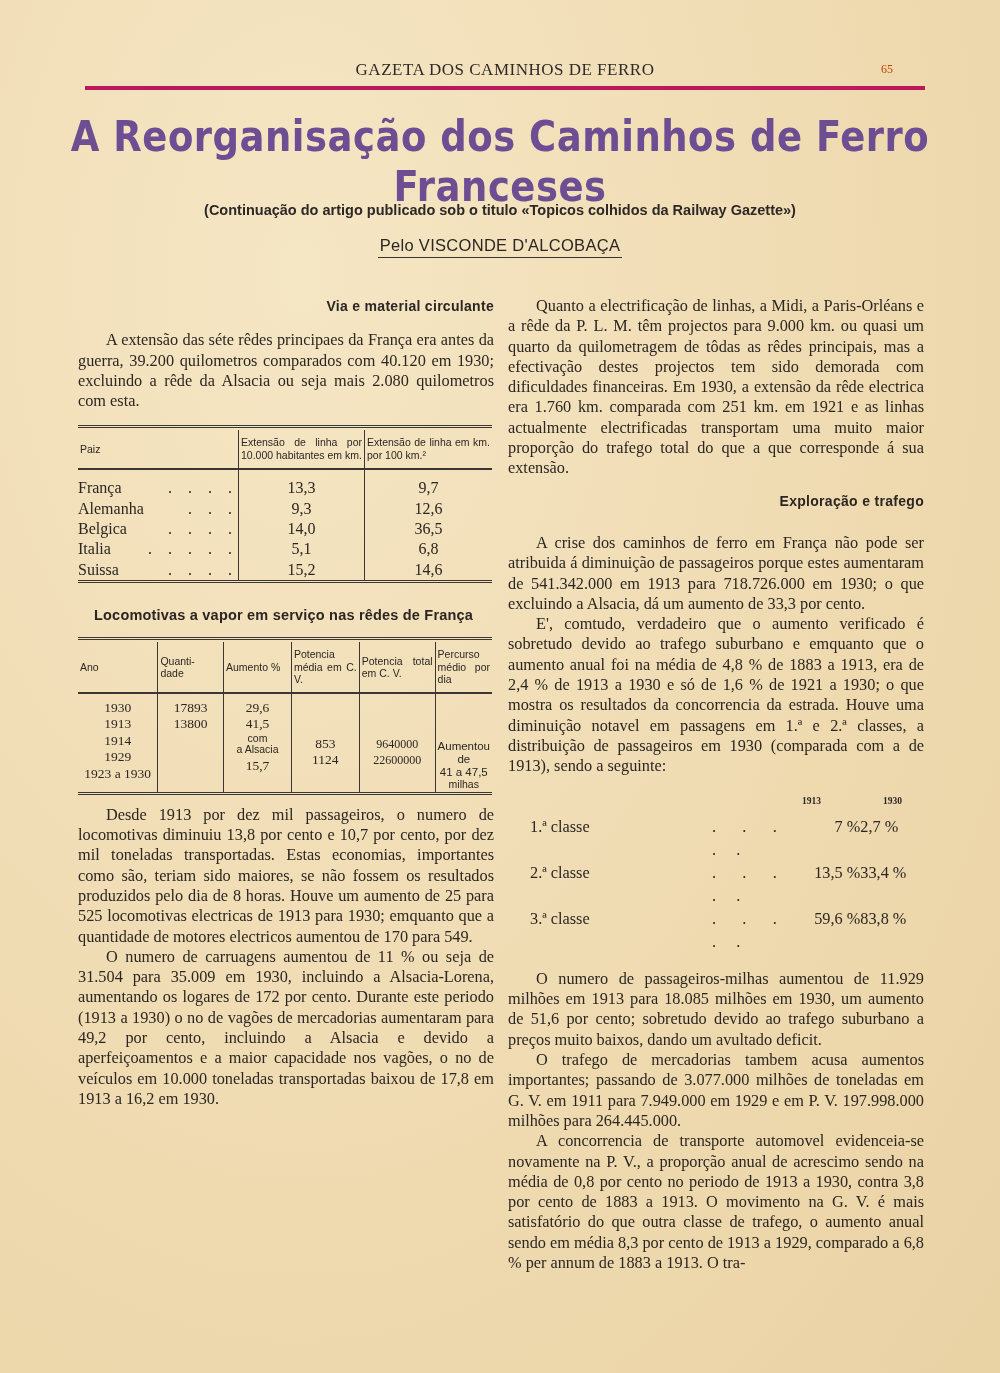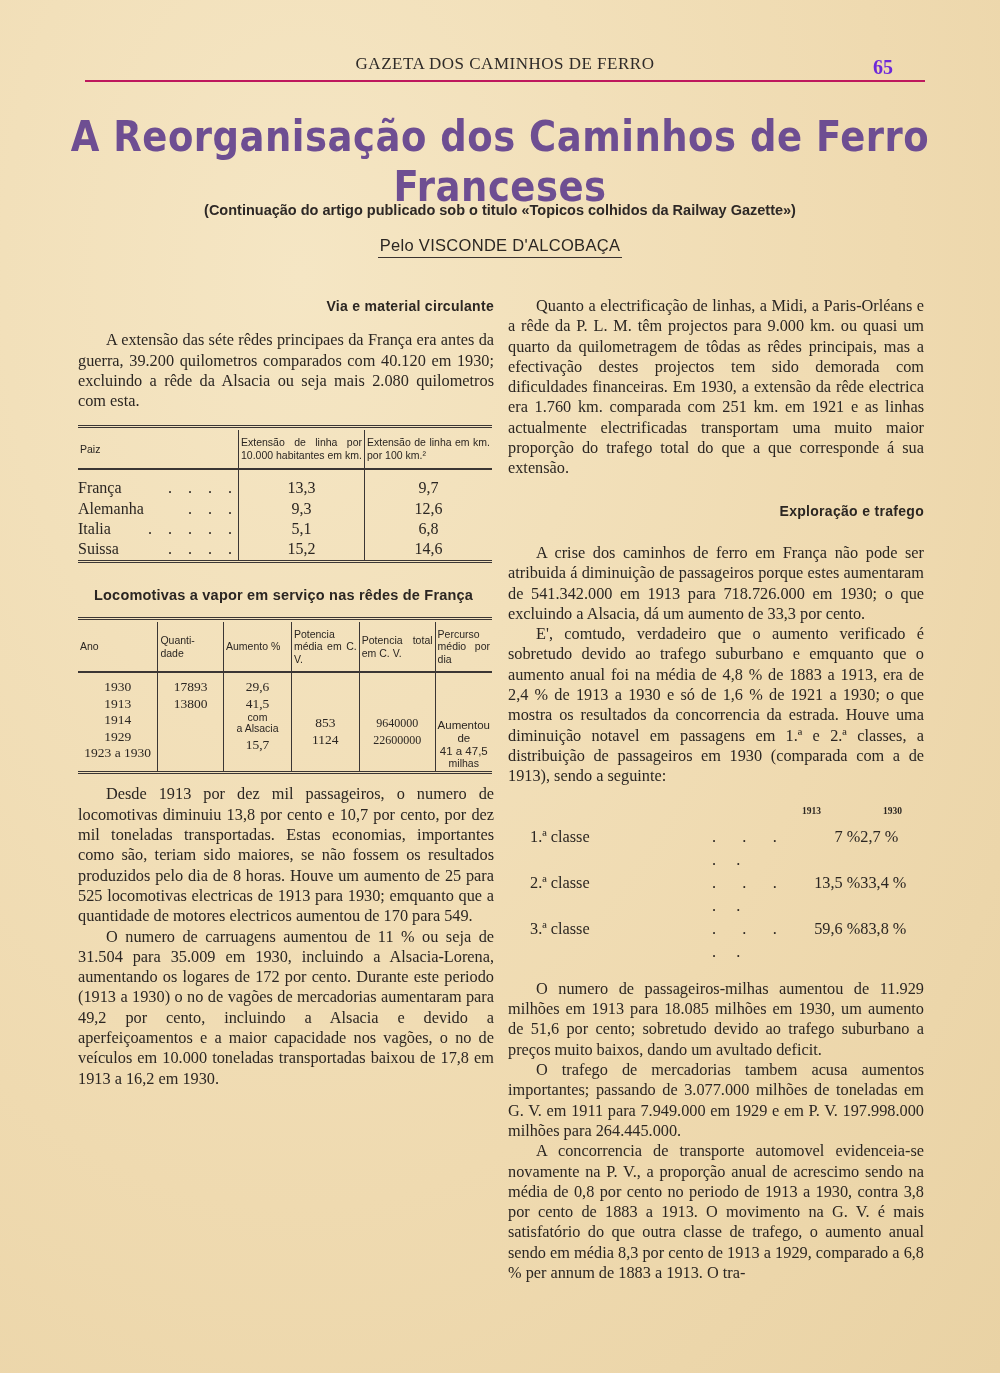--- a/index.html
+++ b/index.html
@@ -6,29 +6,29 @@
   body {
     width: 1000px; height: 1373px; overflow: hidden;
     background: #f1dfb8;
     background-image: radial-gradient(ellipse at 30% 20%, #f5e6c4 0%, #efdab0 60%, #e9d2a4 100%);
     font-family: "Liberation Serif", "DejaVu Serif", serif;
     color: #2b2622;
     position: relative;
   }
   .page { position: absolute; left: 0; top: 0; width: 1000px; height: 1373px; }
   .running-head {
-    position: absolute; left: 85px; top: 52px; width: 840px; height: 28px;
-    border-bottom: 2px solid #be185d;
+    position: absolute; left: 85px; top: 58px; width: 840px; height: 28px;
+    border-bottom: 4px solid #be185d;
   }
   .running-head .journal {
     position: absolute; left: 0; right: 0; top: 2px; text-align: center;
     font-size: 17px; letter-spacing: 0.5px; color: #2e2a28;
   }
   .running-head .pageno {
-    position: absolute; right: 32px; top: 4px; font-size: 20px; color: #6d28d9; font-weight: bold;
+    position: absolute; right: 32px; top: 4px; font-size: 12px; color: #c2410c;
   }
   .title {
     position: absolute; left: 60px; width: 880px; top: 112px; text-align: center;
     font-family: "DejaVu Sans", sans-serif; font-weight: bold;
     font-size: 37px; color: #6e4e92; letter-spacing: 0.5px;
     transform: scaleY(1.15); transform-origin: top center;
   }
   .subtitle {
     position: absolute; left: 60px; width: 880px; top: 202px; text-align: center;
     font-family: "Liberation Sans", sans-serif; font-weight: bold; font-size: 14.5px; color: #2d2826;
@@ -119,20 +119,25 @@
         <td class="lbl"><span>França</span><span class="dots">. . . .</span></td>
         <td class="num">13,3</td>
         <td class="num2">9,7</td>
       </tr>
       <tr>
         <td class="lbl"><span>Alemanha</span><span class="dots">. . .</span></td>
         <td class="num">9,3</td>
         <td class="num2">12,6</td>
       </tr>
       <tr>
+        <td class="lbl"><span>Belgica</span><span class="dots">. . . .</span></td>
+        <td class="num">14,0</td>
+        <td class="num2">36,5</td>
+      </tr>
+      <tr>
         <td class="lbl"><span>Italia</span><span class="dots">. . . . .</span></td>
         <td class="num">5,1</td>
         <td class="num2">6,8</td>
       </tr>
       <tr>
         <td class="lbl"><span>Suissa</span><span class="dots">. . . .</span></td>
         <td class="num">15,2</td>
         <td class="num2">14,6</td>
       </tr>
       <tr class="rule-bot">
@@ -195,21 +200,21 @@
           </tr>
     </tbody>
       </table>
     <div class="gap"></div>
     <p>Desde 1913 por dez mil passageiros, o numero de locomotivas diminuiu 13,8 por cento e 10,7 por cento, por dez mil toneladas transportadas. Estas economias, importantes como são, teriam sido maiores, se não fossem os resultados produzidos pelo dia de 8 horas. Houve um aumento de 25 para 525 locomotivas electricas de 1913 para 1930; emquanto que a quantidade de motores electricos aumentou de 170 para 549.</p>
     <p>O numero de carruagens aumentou de 11 % ou seja de 31.504 para 35.009 em 1930, incluindo a Alsacia-Lorena, aumentando os logares de 172 por cento. Durante este periodo (1913 a 1930) o no de vagões de mercadorias aumentaram para 49,2 por cento, incluindo a Alsacia e devido a aperfeiçoamentos e a maior capacidade nos vagões, o no de veículos em 10.000 toneladas transportadas baixou de 17,8 em 1913 a 16,2 em 1930.</p>
   </div>
 
   <div class="col right">
     <p>Quanto a electrificação de linhas, a Midi, a Paris-Orléans e a rêde da P. L. M. têm projectos para 9.000 km. ou quasi um quarto da quilometragem de tôdas as rêdes principais, mas a efectivação destes projectos tem sido demorada com dificuldades financeiras. Em 1930, a extensão da rêde electrica era 1.760 km. comparada com 251 km. em 1921 e as linhas actualmente electrificadas transportam uma muito maior proporção do trafego total do que a que corresponde á sua extensão.</p>
-    <div class="section-head" style="margin-top:22px;margin-bottom:22px">Exploração e trafego</div>
+    <div class="section-head" style="margin-top:12px;margin-bottom:22px">Exploração e trafego</div>
     <p>A crise dos caminhos de ferro em França não pode ser atribuida á diminuição de passageiros porque estes aumentaram de 541.342.000 em 1913 para 718.726.000 em 1930; o que excluindo a Alsacia, dá um aumento de 33,3 por cento.</p>
     <p>E', comtudo, verdadeiro que o aumento verificado é sobretudo devido ao trafego suburbano e emquanto que o aumento anual foi na média de 4,8 % de 1883 a 1913, era de 2,4 % de 1913 a 1930 e só de 1,6 % de 1921 a 1930; o que mostra os resultados da concorrencia da estrada. Houve uma diminuição notavel em passagens em 1.ª e 2.ª classes, a distribuição de passageiros em 1930 (comparada com a de 1913), sendo a seguinte:</p>
 
     <div class="classes">
       <div class="years">
         <span>1913</span>
         <span>1930</span>
       </div>
       <div class="row">
         <span class="c-lbl">1.ª classe</span>

